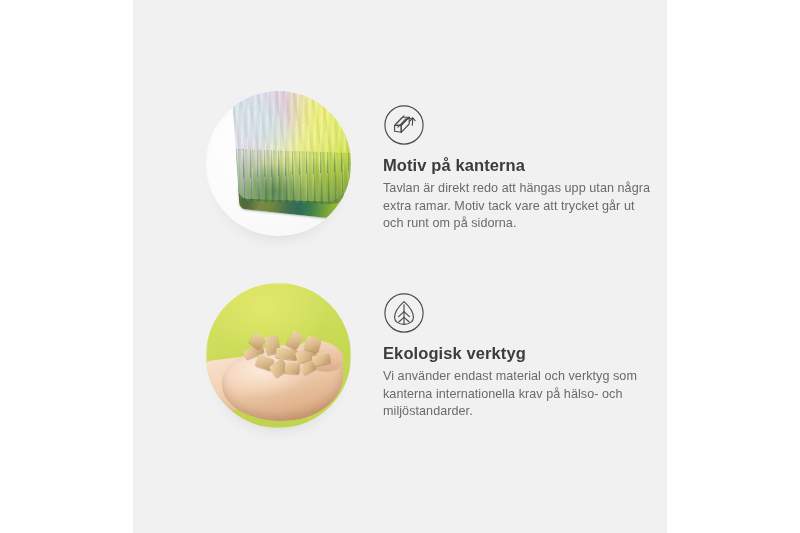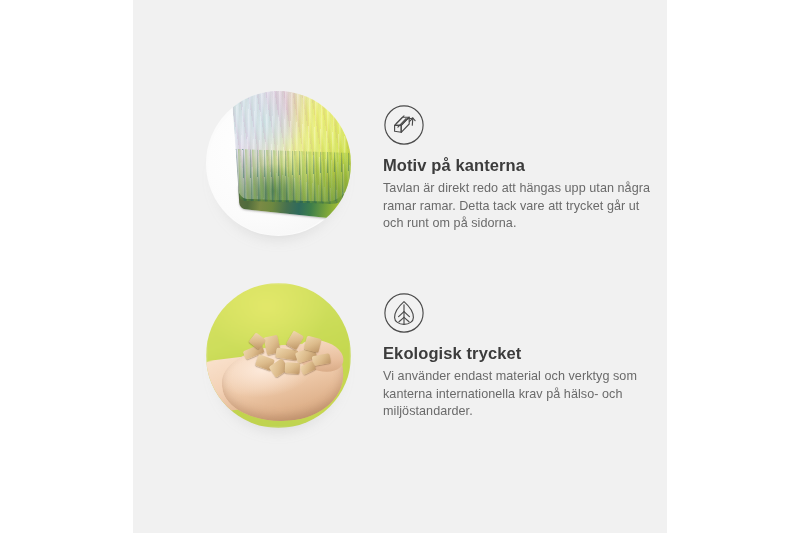--- a/index.html
+++ b/index.html
@@ -245,21 +245,21 @@
           <path d="M18.2 21.4 L26.2 13.2 L26.2 20.0 L18.2 28.3 Z"></path>
           <path d="M13.2 19.7 L21.0 11.8"></path>
           <path d="M14.9 23.1 L22.6 15.2"></path>
           <path d="M22.6 15.0 L29.8 14.2"></path>
           <path d="M29.8 14.2 L29.3 21.2"></path>
           <path d="M29.8 14.2 L26.6 17.4"></path>
           <path d="M29.8 14.2 L32.1 16.6"></path>
         </svg>
       </div>
       <div class="title">Motiv på kanterna</div>
-      <div class="desc">Tavlan är direkt redo att hängas upp utan några ramar ramar. Detta tack vare att trycket går ut och runt om på sidorna.</div>
+      <div class="desc">Tavlan är direkt redo att hängas upp utan några extra ramar. Motiv tack vare att trycket går ut och runt om på sidorna.</div>
     </div>
   </div>
 
   <div class="feature row2">
 
     <div class="photo-wrap">
       <div class="photo-shadow"></div>
       <div class="photo">
         <div class="eco-scene">
           <div class="eco-grass"></div>
@@ -289,18 +289,18 @@
         <svg viewBox="0 0 42 42" fill="none" stroke="#4a4a4a" stroke-width="1.15" stroke-linecap="round" stroke-linejoin="round">
           <circle cx="21" cy="21" r="19.1"></circle>
           <path d="M21 9.6 C27.6 15.4 30.4 21.4 30.4 25.4 C30.4 29.4 26.2 32.4 21 32.4 C15.8 32.4 11.6 29.4 11.6 25.4 C11.6 21.4 14.4 15.4 21 9.6 Z"></path>
           <path d="M21 12.8 L21 32.0"></path>
           <path d="M21 19.6 L15.6 24.6"></path>
           <path d="M21 19.6 L26.4 24.6"></path>
           <path d="M21 25.4 L16.0 29.8"></path>
           <path d="M21 25.4 L26.0 29.8"></path>
         </svg>
       </div>
-      <div class="title">Ekologisk trycket</div>
+      <div class="title">Ekologisk verktyg</div>
       <div class="desc">Vi använder endast material och verktyg som kanterna internationella krav på hälso- och miljöstandarder.</div>
     </div>
   </div>
 
 </div>
 
 </body></html>

